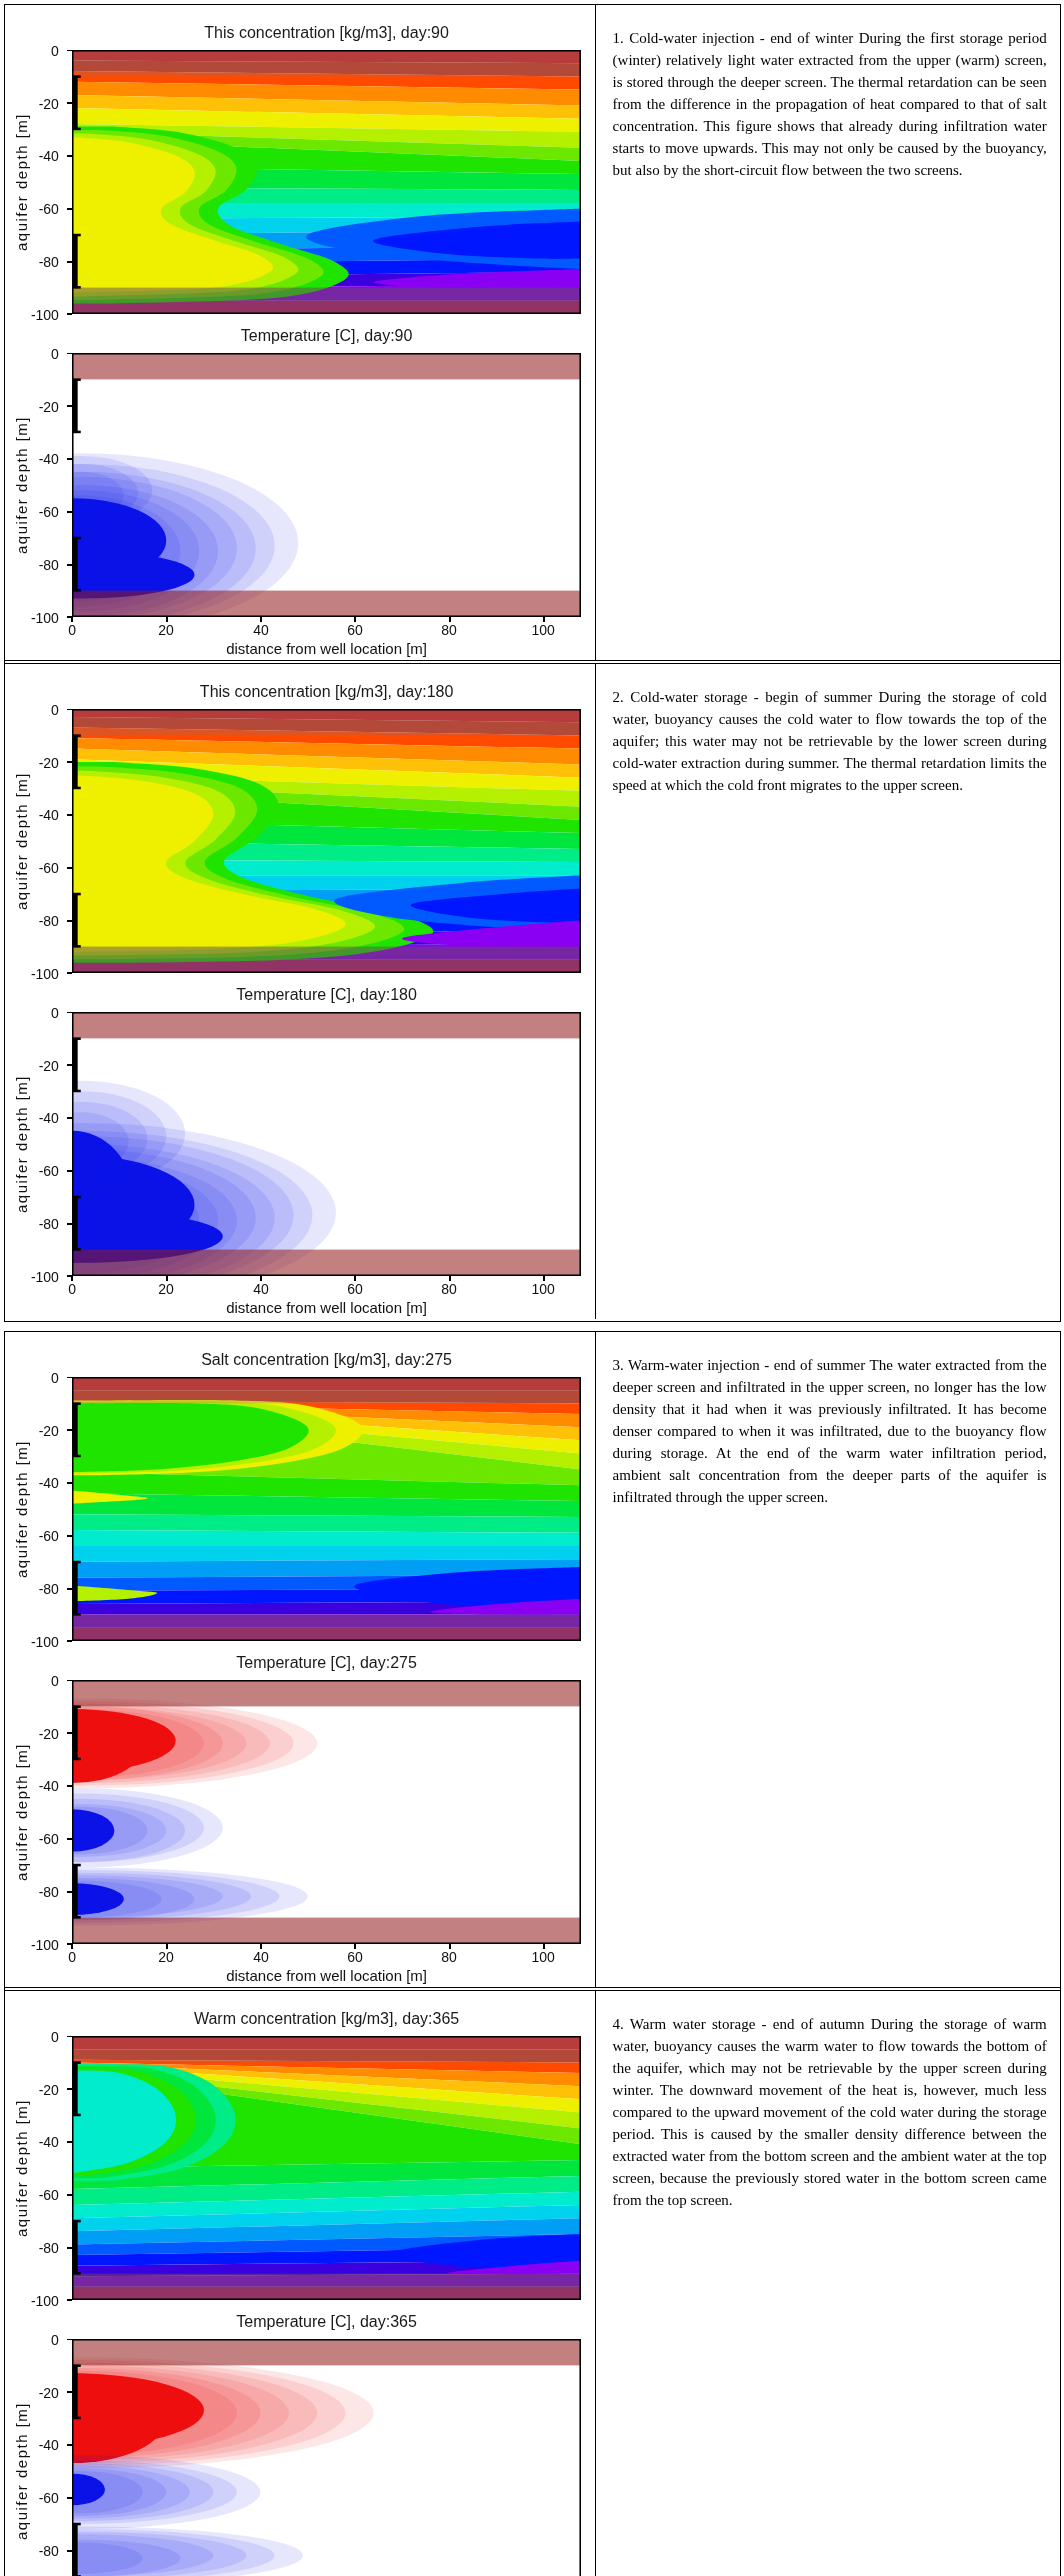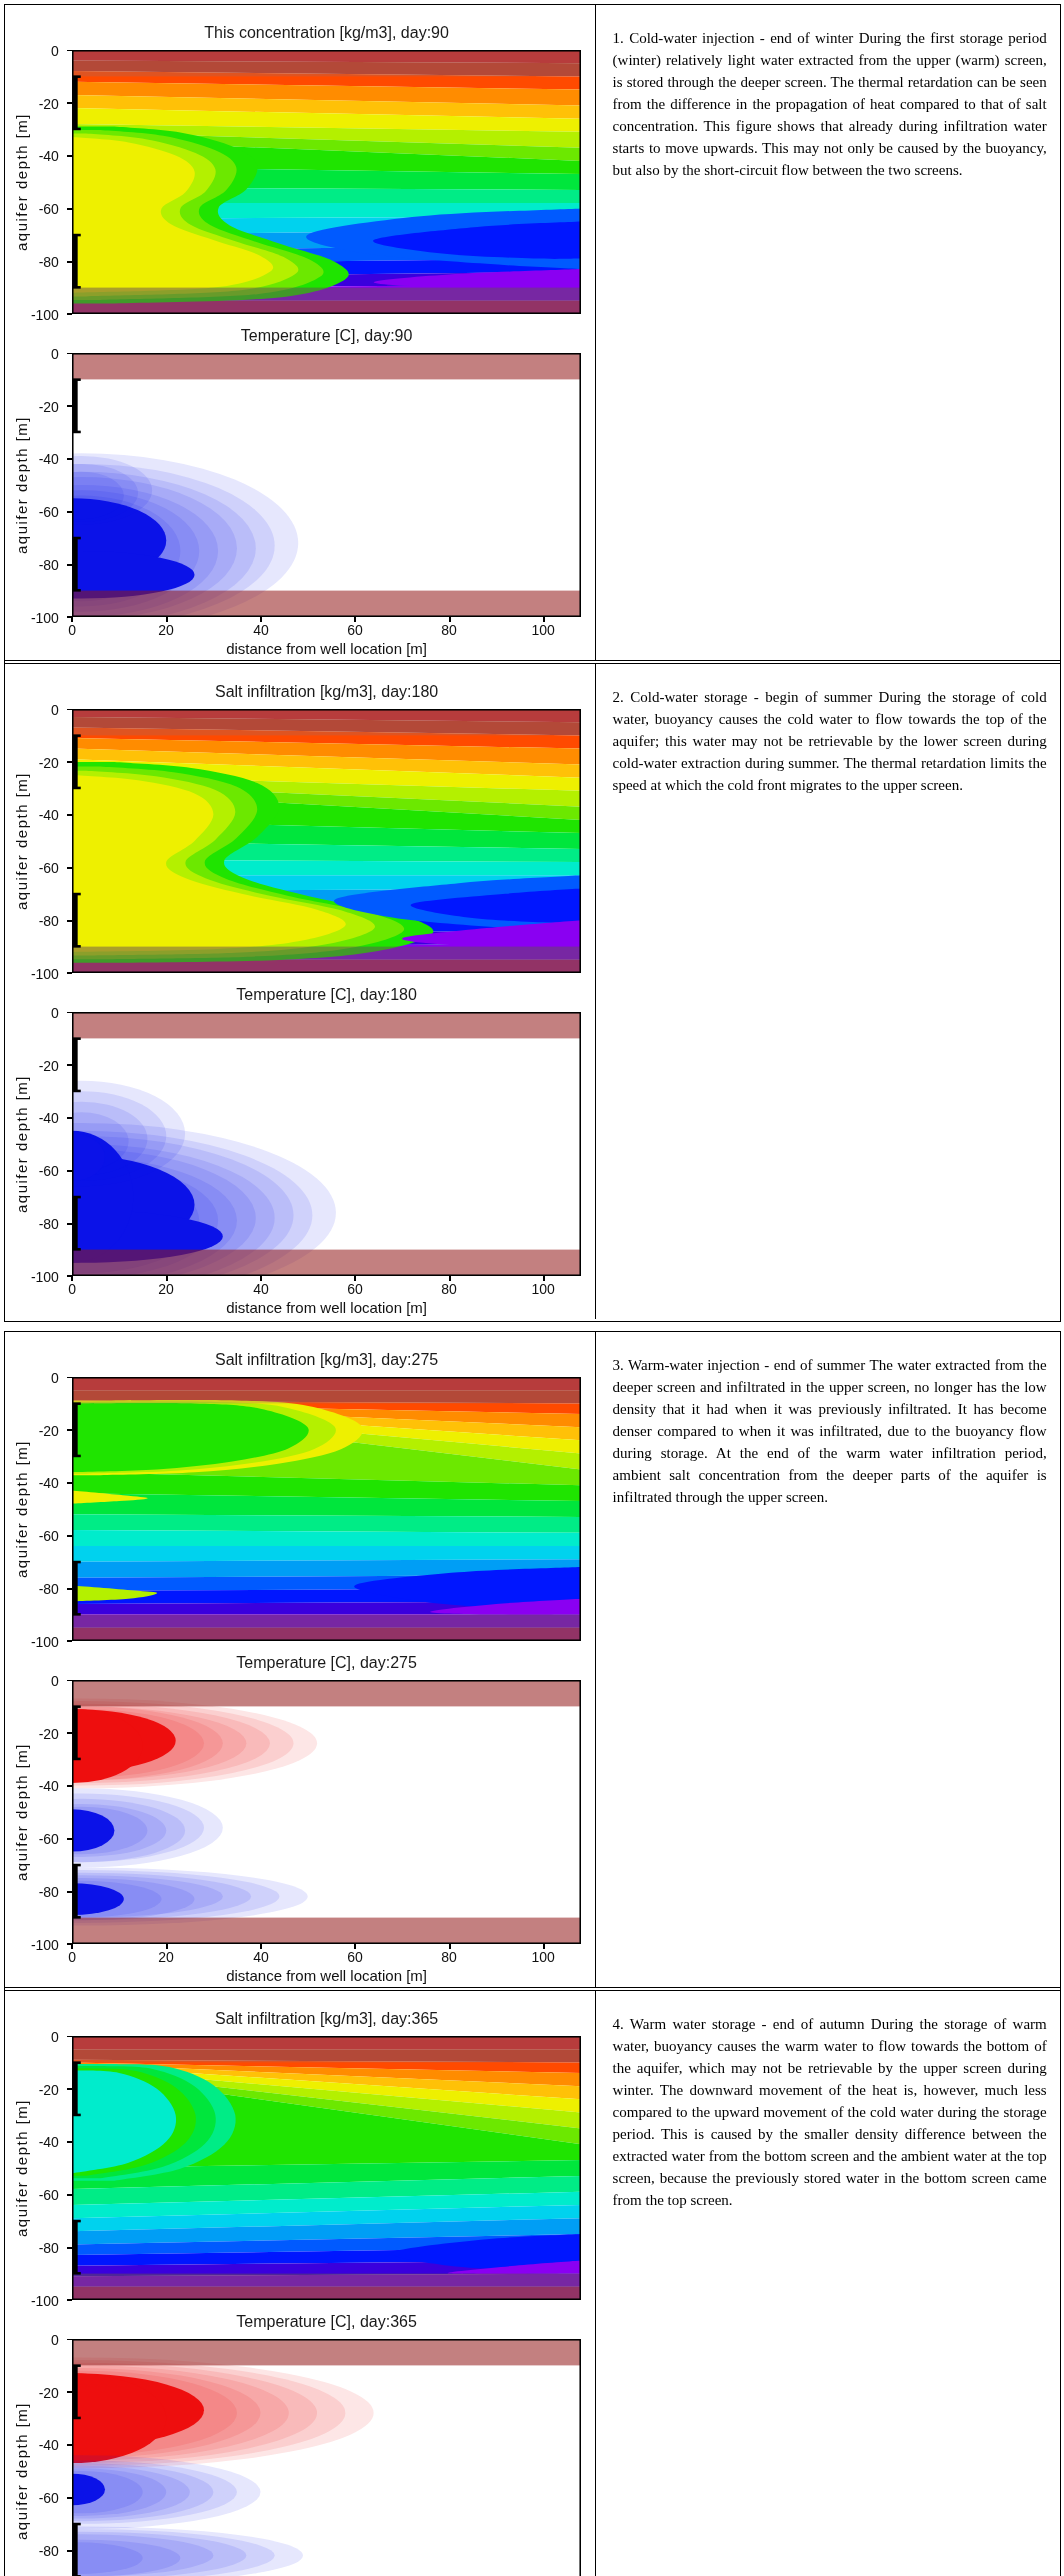--- a/index.html
+++ b/index.html
@@ -175,21 +175,21 @@
       <div class="cell-text">
         <p>1. Cold-water injection - end of winter During the first storage period (winter) relatively light water extracted from the upper (warm) screen, is stored through the deeper screen. The thermal retardation can be seen from the difference in the propagation of heat compared to that of salt concentration. This figure shows that already during infiltration water starts to move upwards. This may not only be caused by the buoyancy, but also by the short-circuit flow between the two screens.</p>
       </div>
     </div>
 
     <div class="rowsep"></div>
 
     <div class="row">
       <div class="cell-fig">
         <div class="fig salt">
-          <div class="fig-title">Salt infiltration [kg/m3], day:180</div>
+          <div class="fig-title">This concentration [kg/m3], day:180</div>
           <div class="ylab">aquifer depth [m]</div>
           <div class="plot">
               <svg viewBox="0 0 988 512" preserveAspectRatio="none">
                 <defs>
                   <clipPath id="clip2">
                     <rect x="0" y="0" width="988" height="512"></rect>
                   </clipPath>
                 </defs>
                 <g clip-path="url(#clip2)">
                   <rect x="0" y="0" width="988" height="512" fill="#ffffff"></rect>
@@ -321,21 +321,21 @@
         <p>2. Cold-water storage - begin of summer During the storage of cold water, buoyancy causes the cold water to flow towards the top of the aquifer; this water may not be retrievable by the lower screen during cold-water extraction during summer. The thermal retardation limits the speed at which the cold front migrates to the upper screen.</p>
       </div>
     </div>
   </div>
 
   <div class="page" style="top:1331px;height:1318px;">
 
     <div class="row">
       <div class="cell-fig">
         <div class="fig salt">
-          <div class="fig-title">Salt infiltration [kg/m3], day:275</div>
+          <div class="fig-title">Salt concentration [kg/m3], day:275</div>
           <div class="ylab">aquifer depth [m]</div>
           <div class="plot">
               <svg viewBox="0 0 988 512" preserveAspectRatio="none">
                 <defs>
                   <clipPath id="clip4">
                     <rect x="0" y="0" width="988" height="512"></rect>
                   </clipPath>
                 </defs>
                 <g clip-path="url(#clip4)">
                   <rect x="0" y="0" width="988" height="512" fill="#ffffff"></rect>
@@ -471,21 +471,21 @@
       <div class="cell-text">
         <p>3. Warm-water injection - end of summer The water extracted from the deeper screen and infiltrated in the upper screen, no longer has the low density that it had when it was previously infiltrated. It has become denser compared to when it was infiltrated, due to the buoyancy flow during storage. At the end of the warm water infiltration period, ambient salt concentration from the deeper parts of the aquifer is infiltrated through the upper screen.</p>
       </div>
     </div>
 
     <div class="rowsep"></div>
 
     <div class="row">
       <div class="cell-fig">
         <div class="fig salt">
-          <div class="fig-title">Salt infiltration [kg/m3], day:365</div>
+          <div class="fig-title">Warm concentration [kg/m3], day:365</div>
           <div class="ylab">aquifer depth [m]</div>
           <div class="plot">
               <svg viewBox="0 0 988 512" preserveAspectRatio="none">
                 <defs>
                   <clipPath id="clip6">
                     <rect x="0" y="0" width="988" height="512"></rect>
                   </clipPath>
                 </defs>
                 <g clip-path="url(#clip6)">
                   <rect x="0" y="0" width="988" height="512" fill="#ffffff"></rect>

